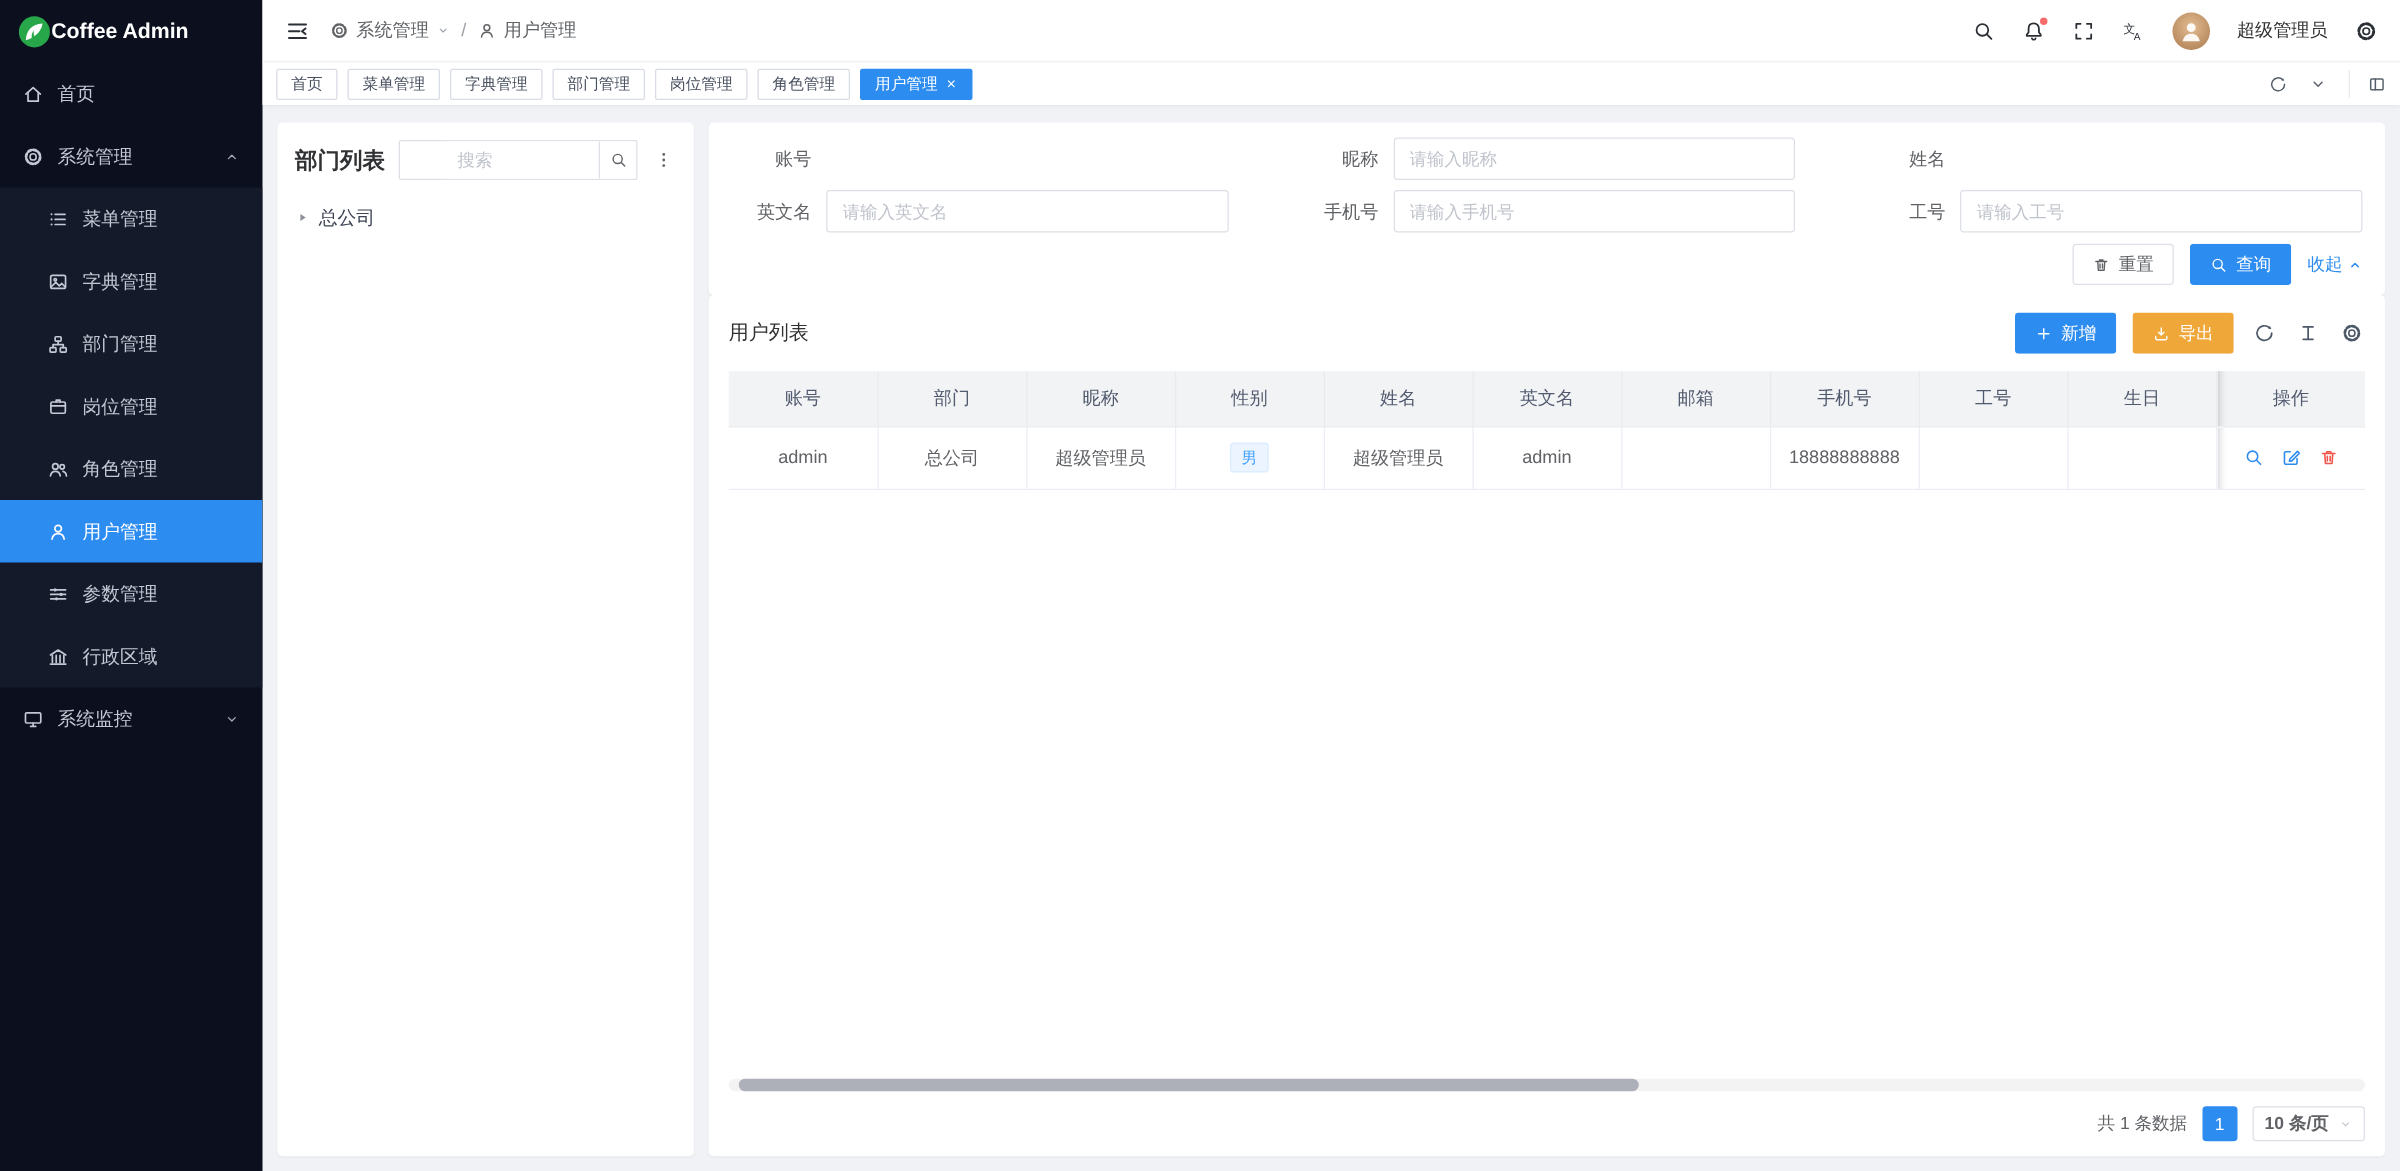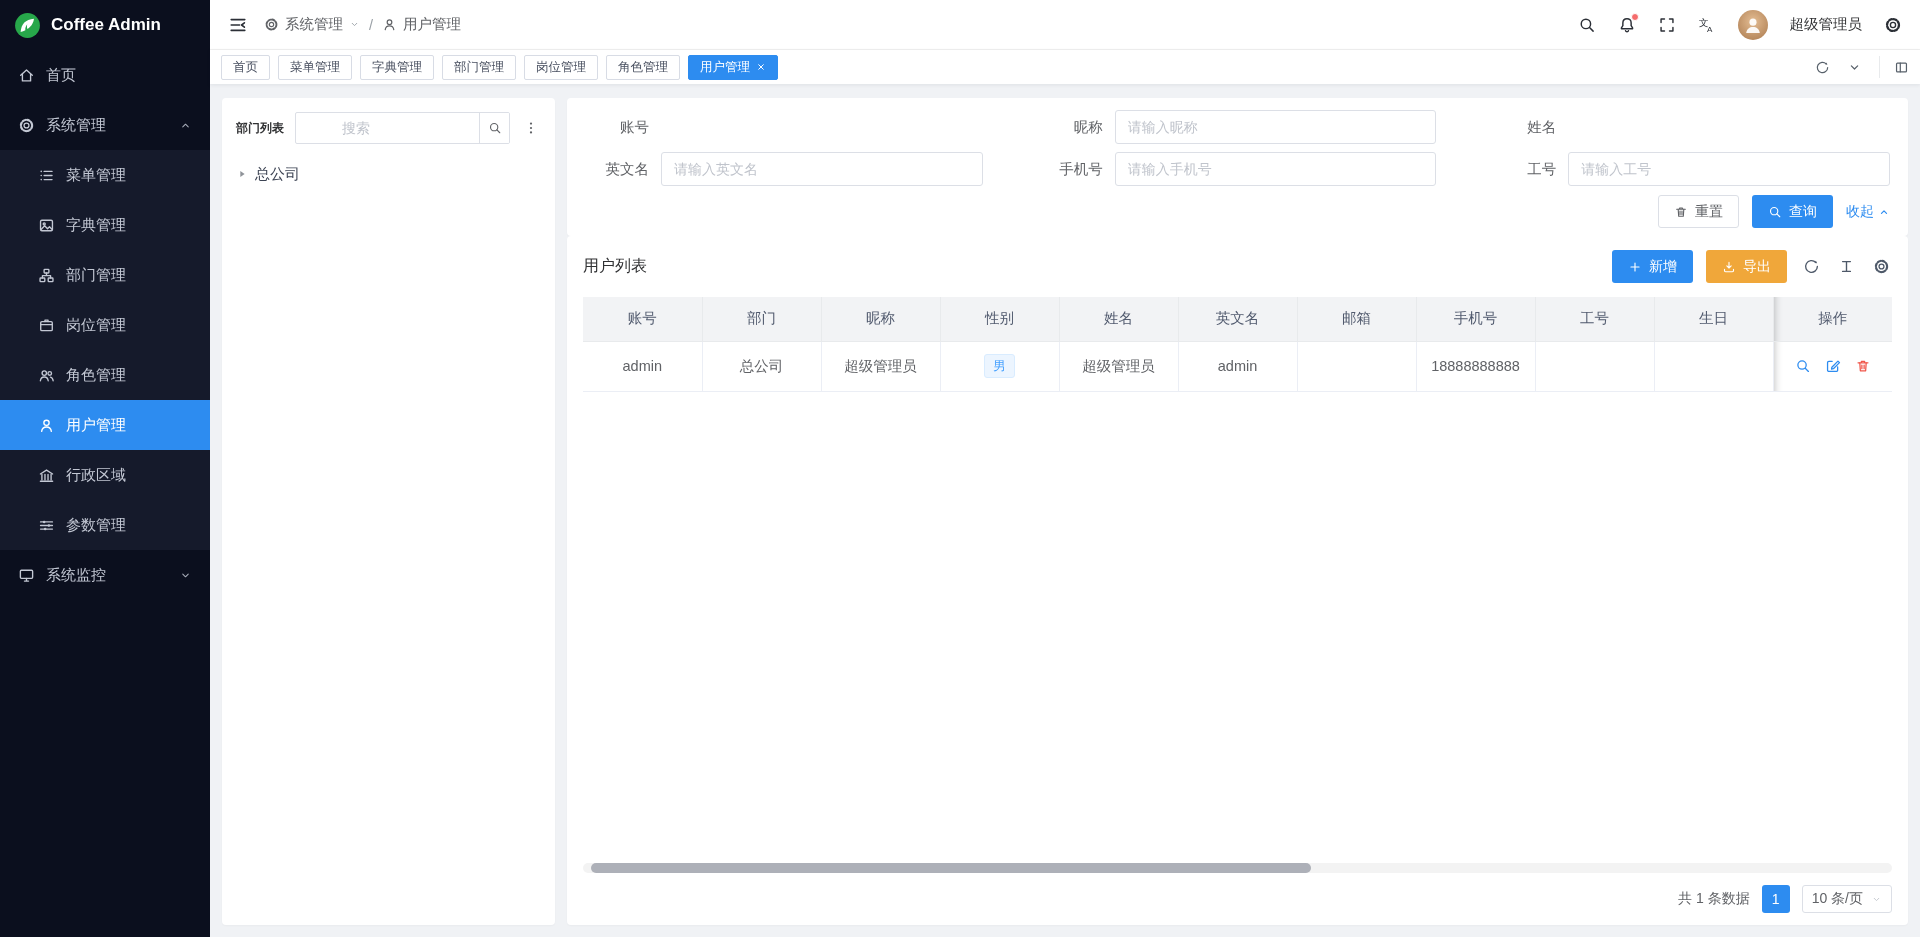--- a/index.html
+++ b/index.html
@@ -11,21 +11,21 @@
   body{
     width:1920px; height:937px; overflow:hidden;
     font-family:"Liberation Sans","DejaVu Sans",sans-serif;
     background:#f0f2f5; color:#303133; font-size:14px;
   }
   svg.ic{fill:none; stroke:currentColor; stroke-width:1.6; stroke-linecap:round; stroke-linejoin:round; display:block;}
   .app{display:flex; width:1920px; height:937px;}
 
   
   .sidebar{width:210px; min-width:210px; background:var(--sidebar-bg); display:flex; flex-direction:column;}
-  .logo{height:50px; display:flex; align-items:center; gap:10px; padding:0 14px; color:#fff; font-size:17px; font-weight:bold;}
+  .logo{height:50px; display:flex; align-items:center; padding:0 14px; color:#fff; font-size:17px; font-weight:bold;}
   .logo svg{width:27px; height:27px;}
   .menu{flex:1; overflow:hidden; font-size:15px;}
   .menu-item{height:50px; display:flex; align-items:center; gap:11px; padding:0 18px; color:#c3c8d4; cursor:pointer;}
   .menu-item .ic{width:17px; height:17px; flex-shrink:0;}
   .menu-item .chev{margin-left:auto; width:13px; height:13px; opacity:.85;}
   .submenu{background:var(--submenu-bg);}
   .submenu .menu-item{padding-left:38px;}
   .submenu .menu-item.active{background:var(--accent); color:#fff;}
 
   
@@ -54,21 +54,21 @@
   .tabbar-tools .ic{width:15px; height:15px; cursor:pointer;}
   .tool-sep{border-left:1px solid #e8eaec; padding-left:14px; height:22px; display:flex; align-items:center;}
 
   
   .content{flex:1; display:flex; gap:12px; padding:14px 12px 12px; min-height:0;}
   .card{background:#fff; border-radius:4px; box-shadow:0 1px 2px rgba(0,0,0,.03);}
 
   
   .dept-card{width:333px; min-width:333px; padding:14px; display:flex; flex-direction:column; gap:15px;}
   .dept-head{display:flex; align-items:center; gap:11px;}
-  .dept-title{font-size:12px; font-weight:bold; color:#303133; white-space:nowrap;text-align:center;}
+  .dept-title{font-size:18px; font-weight:bold; color:#303133; white-space:nowrap;text-align:center;}
   .dept-search{flex:1; display:flex; align-items:stretch; border:1px solid #dcdfe6; border-radius:2px; height:32px; overflow:hidden; min-width:0;padding-left:36px;}
   .dept-search input{flex:1; border:none; outline:none; padding:0 10px; font-size:14px; color:#606266; min-width:0;}
   input::placeholder{color:#c0c4cc;}
   .dept-search-btn{width:30px; display:flex; align-items:center; justify-content:center; border-left:1px solid #dcdfe6; background:#fff; color:#606266; cursor:pointer;}
   .dept-search-btn .ic{width:14px; height:14px;}
   .dept-more{width:20px; display:flex; align-items:center; justify-content:center; color:#606266; cursor:pointer;}
   .dept-more .ic{width:16px; height:16px;}
   .tree-node{display:flex; align-items:center; gap:7px; height:30px; font-size:15px; color:#3c4353; cursor:pointer;}
   .tree-node .caret{width:12px; height:12px; color:#8f9399;}
 
@@ -108,21 +108,21 @@
   .row-actions{display:flex; align-items:center; justify-content:center; gap:14px;}
   .act-ic{width:16px; height:16px; cursor:pointer;}
   .act-blue{color:var(--accent);}
   .act-red{color:var(--danger);}
 
   .hscroll{height:10px; background:#f3f3f3; border-radius:5px; position:relative; margin-top:auto; cursor:pointer;}
   .hscroll-thumb{position:absolute; left:8px; top:0; height:10px; width:55%; background:#adb0b8; border-radius:5px; cursor:grab;}
 
   .pagination{display:flex; align-items:center; justify-content:flex-end; gap:12px; padding-top:12px; font-size:14px; color:#606266;}
   .page-num{width:28px; height:28px; background:var(--accent); color:#fff; border-radius:3px; display:flex; align-items:center; justify-content:center; cursor:pointer;}
-  .page-size{height:28px; border:1px solid #dcdfe6; border-radius:3px; display:flex; align-items:center; gap:8px; padding:0 9px; cursor:pointer;}
+  .page-size{height:28px; border:1px solid #dcdfe6; border-radius:3px; display:flex; align-items:center; gap:8px; padding:0 9px; cursor:pointer;font-weight:bold;}
   .page-size .ic{width:11px; height:11px; color:#c0c4cc;}
 </style>
 </head>
 <body>
 
 <svg width="0" height="0" style="position:absolute">
   <defs>
     <symbol id="s-leaf" viewBox="0 0 20 20">
       <circle cx="10" cy="10" r="9.2" fill="#27a74a" stroke="none"></circle>
       <path d="M14.8 5c-6.4.7-9.3 3.6-9.9 9.9 1.3-.3 2.5-.7 3.5-1.3-.2-1.6.3-3.2 1.4-4.5-.3 1.2-.3 2.4.1 3.5 1.6-1 3-2.4 3.8-4.1.6-1.1 1-2.3 1.1-3.5z" fill="#ffffff" stroke="none"></path>
@@ -309,29 +309,29 @@
           <span>角色管理</span>
         </div>
         <div class="menu-item active">
           <svg class="ic" viewBox="0 0 20 20">
               <use href="#s-user"></use>
             </svg>
           <span>用户管理</span>
         </div>
         <div class="menu-item">
           <svg class="ic" viewBox="0 0 20 20">
+              <use href="#s-param"></use>
+            </svg>
+          <span>参数管理</span>
+        </div>
+        <div class="menu-item">
+          <svg class="ic" viewBox="0 0 20 20">
               <use href="#s-region"></use>
             </svg>
           <span>行政区域</span>
-        </div>
-        <div class="menu-item">
-          <svg class="ic" viewBox="0 0 20 20">
-              <use href="#s-param"></use>
-            </svg>
-          <span>参数管理</span>
         </div>
       </div>
       <div class="menu-item">
         <svg class="ic" viewBox="0 0 20 20">
             <use href="#s-monitor"></use>
           </svg>
         <span>系统监控</span>
         <svg class="ic chev" viewBox="0 0 20 20">
             <use href="#s-chev-down"></use>
           </svg>

